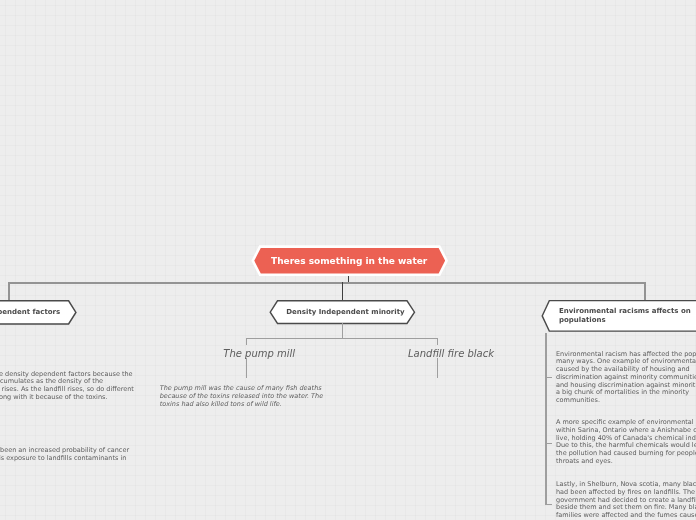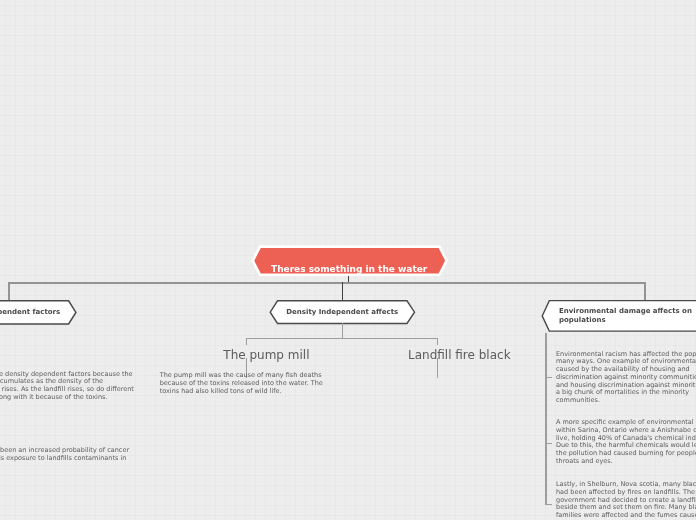--- a/index.html
+++ b/index.html
@@ -14,79 +14,79 @@
     background-position:5px 5px;
   }
   .ln{position:absolute;background:#939393;}
   .lnd{position:absolute;background:#3f3f3f;}
   .lnl{position:absolute;background:#9e9e9e;}
   .hex{position:absolute;}
   .hex svg{display:block;}
   .hextxt{transform:translateZ(0);position:absolute;font-weight:bold;color:#4a4a4a;font-size:7px;
      line-height:9.4px;}
   .roottxt{transform:translateZ(0);position:absolute;font-weight:bold;color:#ffffff;font-size:9px;white-space:nowrap;}
-  .sublabel{transform:translateZ(0);position:absolute;font-size:12px;color:#5c5c5c;white-space:nowrap;}
+  .sublabel{transform:translateZ(0);position:absolute;font-size:10px;color:#5c5c5c;white-space:nowrap;font-style:italic;}
   .para{transform:translateZ(0);position:absolute;font-size:6.5px;color:#5d5d5d;line-height:7.8px;}
   .paraline{transform:translateZ(0);position:absolute;font-size:6.5px;color:#5d5d5d;white-space:pre;}
 </style>
 </head>
 <body>
 
 <div id="canvas">
 
   <div class="lnd" style="left:347.5px;top:274px;width:1.6px;height:9px;"></div>
   <div class="ln" style="left:8px;top:282px;width:638px;height:1.6px;"></div>
   <div class="ln" style="left:8px;top:282px;width:1.6px;height:19px;"></div>
   <div class="ln" style="left:644.4px;top:282px;width:1.6px;height:19px;"></div>
   <div class="lnd" style="left:341.5px;top:282px;width:1.6px;height:19px;"></div>
 
   <div class="hex" style="left:249px;top:243px;">
     <svg width="202" height="38" viewBox="0 0 202 38">
       <path d="M 11.0 3.6 L 190.4 3.6 L 197.6 17.7 L 190.4 31.8 L 11.0 31.8 L 3.8 17.7 Z" fill="#ec6153" stroke="#ffffff" stroke-width="2.6"></path>
     </svg>
   </div>
-  <div class="roottxt" style="left:271px;top:255.5px;margin-top:8px;">Theres something in the water</div>
+  <div class="roottxt" style="left:271px;top:255.5px;">Theres something in the water</div>
 
   <div class="hex" style="left:-62px;top:299.6px;">
     <svg width="140" height="25" viewBox="0 0 140 25">
       <path d="M 11 0.8 L 130.6 0.8 L 137.9 12.4 L 130.6 24 L 11 24 L 3.7 12.4 Z" fill="#ffffff" stroke="#4a4a4a" stroke-width="1.5"></path>
     </svg>
   </div>
   <div class="hextxt" style="left:-44.97px;top:308.3px;white-space:nowrap;">Density dependent factors</div>
 
   <div class="hex" style="left:269px;top:299px;">
     <svg width="148" height="26" viewBox="0 0 148 26">
       <path d="M 8.5 1.8 L 138 1.8 L 145.5 13.2 L 138 24.5 L 8.5 24.5 L 1.2 13.2 Z" fill="#ffffff" stroke="#4a4a4a" stroke-width="1.4"></path>
     </svg>
   </div>
-  <div class="hextxt" style="left:286.3px;top:308.3px;white-space:nowrap;">Density Independent affects</div>
+  <div class="hextxt" style="left:286.3px;top:308.3px;white-space:nowrap;">Density Independent minority</div>
 
   <div class="hex" style="left:541px;top:299px;">
     <svg width="158" height="36" viewBox="0 0 158 36">
       <path d="M 8.3 1.6 L 158 1.6 L 158 32.1 L 8.3 32.1 L 1.2 16.9 Z" fill="#ffffff" stroke="#4a4a4a" stroke-width="1.4"></path>
     </svg>
   </div>
-  <div class="hextxt" style="left:559px;top:306.5px;width:136px;">Environmental damage affects on populations</div>
+  <div class="hextxt" style="left:559px;top:306.5px;width:136px;">Environmental racisms affects on populations</div>
 
   <div class="lnl" style="left:342px;top:323px;width:1.4px;height:16px;"></div>
   <div class="lnl" style="left:246px;top:337.6px;width:192.4px;height:1.6px;"></div>
   <div class="lnl" style="left:246px;top:338px;width:1.4px;height:7px;"></div>
   <div class="lnl" style="left:437px;top:338px;width:1.4px;height:7px;"></div>
   <div class="lnl" style="left:246px;top:358px;width:1.3px;height:20px;"></div>
   <div class="lnl" style="left:437px;top:358px;width:1.3px;height:20px;"></div>
 
   <div class="lnl" style="left:545px;top:333px;width:1.6px;height:172px;"></div>
   <div class="lnl" style="left:545px;top:376.5px;width:7px;height:1.4px;"></div>
   <div class="lnl" style="left:545px;top:442.5px;width:7px;height:1.4px;"></div>
   <div class="lnl" style="left:545px;top:503.5px;width:7px;height:1.4px;"></div>
 
   <div class="sublabel" style="left:223.3px;top:348px;">The pump mill</div>
   <div class="sublabel" style="left:408px;top:348px;">Landfill fire black</div>
 
-  <div class="para" style="left:159.7px;top:372px;width:170px;">The pump mill was the cause of many fish deaths because of the toxins released into the water. The toxins had also killed tons of wild life.</div>
+  <div class="para" style="left:159.7px;top:385px;width:170px;font-style:italic;">The pump mill was the cause of many fish deaths because of the toxins released into the water. The toxins had also killed tons of wild life.</div>
   <div class="para" style="left:556px;top:350.5px;width:175px;">Environmental racism has affected the population in many ways. One example of environmental racism is caused by the availability of housing and discrimination against minority communities. Racism and housing discrimination against minorities makes a big chunk of mortalities in the minority communities.</div>
   <div class="para" style="left:556px;top:419px;width:175px;">A more specific example of environmental racism is within Sarina, Ontario where a Anishnabe community live, holding 40% of Canada's chemical industries. Due to this, the harmful chemicals would leak and the pollution had caused burning for people's noses, throats and eyes.</div>
   <div class="para" style="left:556px;top:481px;width:175px;">Lastly, in Shelburn, Nova scotia, many black people had been affected by fires on landfills. The government had decided to create a landfill right beside them and set them on fire. Many black families were affected and the fumes caused</div>
 
   <div>
     <div class="paraline" style="left:-29.05px;top:369.5px;">These are density dependent factors because the</div>
     <div class="paraline" style="left:-21.11px;top:377.3px;">gas accumulates as the density of the</div>
     <div class="paraline" style="left:-22.3px;top:385.1px;">landfill rises. As the landfill rises, so do different</div>
     <div class="paraline" style="left:-27.73px;top:392.9px;">gases along with it because of the toxins.</div>
   </div>

